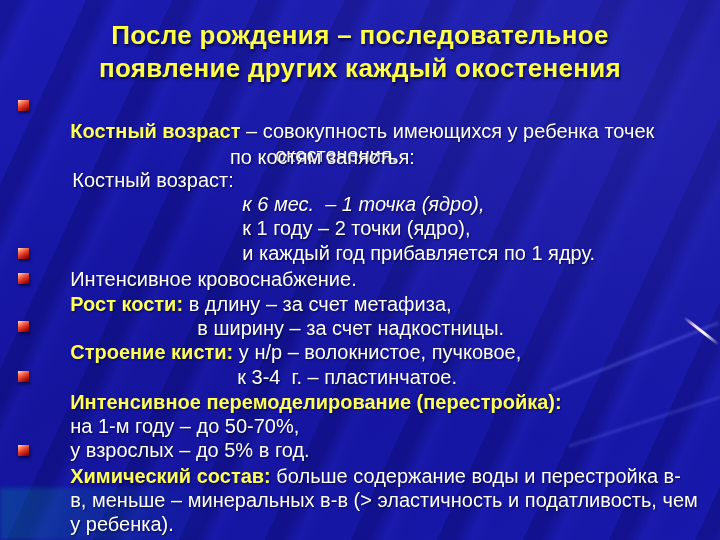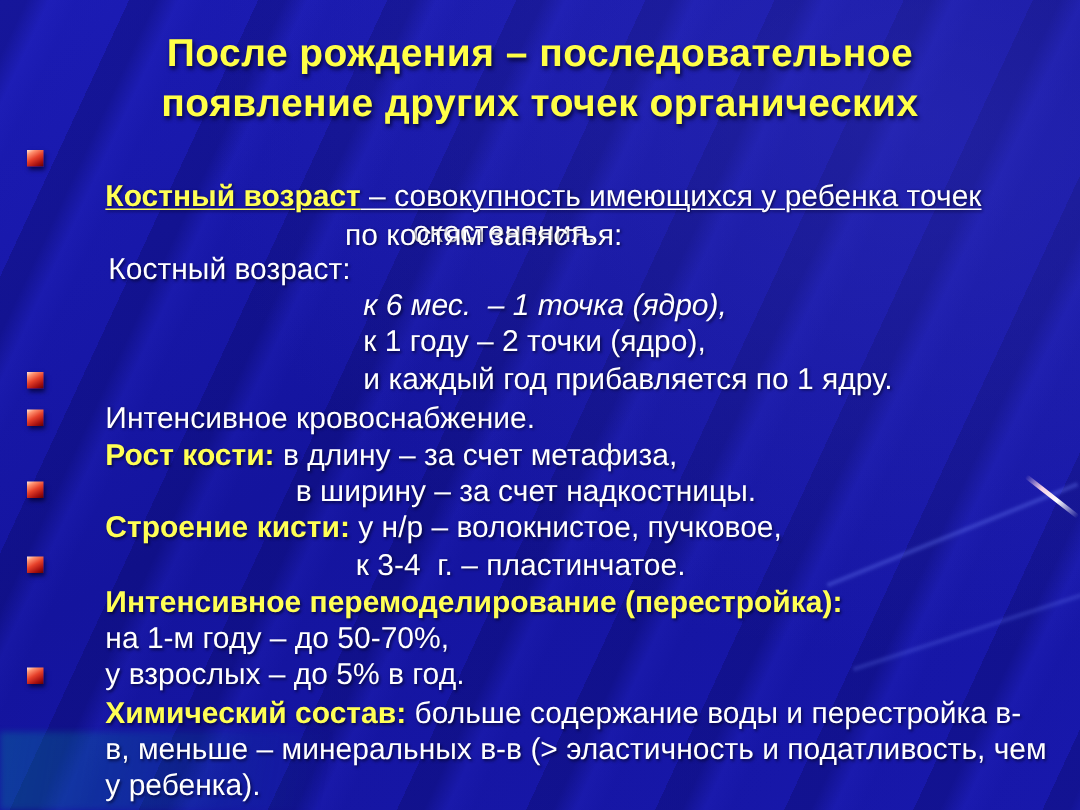--- a/index.html
+++ b/index.html
@@ -23,21 +23,21 @@
     white-space:pre;
   }
   .line{
     position:absolute;
     font-size:20px;color:#ffffff;
     text-shadow:1px 1px 2px rgba(0,0,30,0.65);
     white-space:pre;
   }
   .seg{white-space:pre;}
   .hl{color:#ffff55;font-weight:bold;}
-  .u{text-decoration:underline;text-decoration-thickness:1px;text-underline-offset:2px;}
+  .u{text-decoration-thickness:1px;text-underline-offset:2px;}
   .abs2{position:absolute;left:180px;top:0;}
   .bullet{
     position:absolute;left:18px;width:11px;height:11px;
     background:linear-gradient(150deg,#ffe8dc 0%,#ff9270 20%,#e6402a 48%,#a50f0f 78%,#5f0303 100%);
     box-shadow:1px 2px 3px rgba(0,0,40,0.7);
   }
   .streak-pink{
     position:absolute;left:684px;top:316px;width:44px;height:3px;
     transform:rotate(38deg);transform-origin:left center;border-radius:2px;
     background:linear-gradient(90deg, transparent, #f3cfe4 30%, #ffffff 60%, rgba(255,255,255,0));
@@ -60,21 +60,21 @@
 <body>
 
 <div class="slide">
 
   <div class="streak-soft1"></div>
   <div class="streak-soft2"></div>
   <div class="corner-teal"></div>
   <div class="streak-pink"></div>
 
   <div class="title-line" style="top:20px;">После рождения – последовательное</div>
-  <div class="title-line" style="top:53px;">появление других точек органических</div>
+  <div class="title-line" style="top:53px;">появление других каждый окостенения</div>
 
   <div class="bullet" style="top:100px;"></div>
   <div class="bullet" style="top:248px;"></div>
   <div class="bullet" style="top:273px;"></div>
   <div class="bullet" style="top:321px;"></div>
   <div class="bullet" style="top:371px;"></div>
   <div class="bullet" style="top:445px;"></div>
 
   <div class="line" style="left:48px;top:97px;">
     <span class="seg hl u">Костный возраст</span><span class="seg u"> – совокупность имеющихся у ребенка точек</span>

